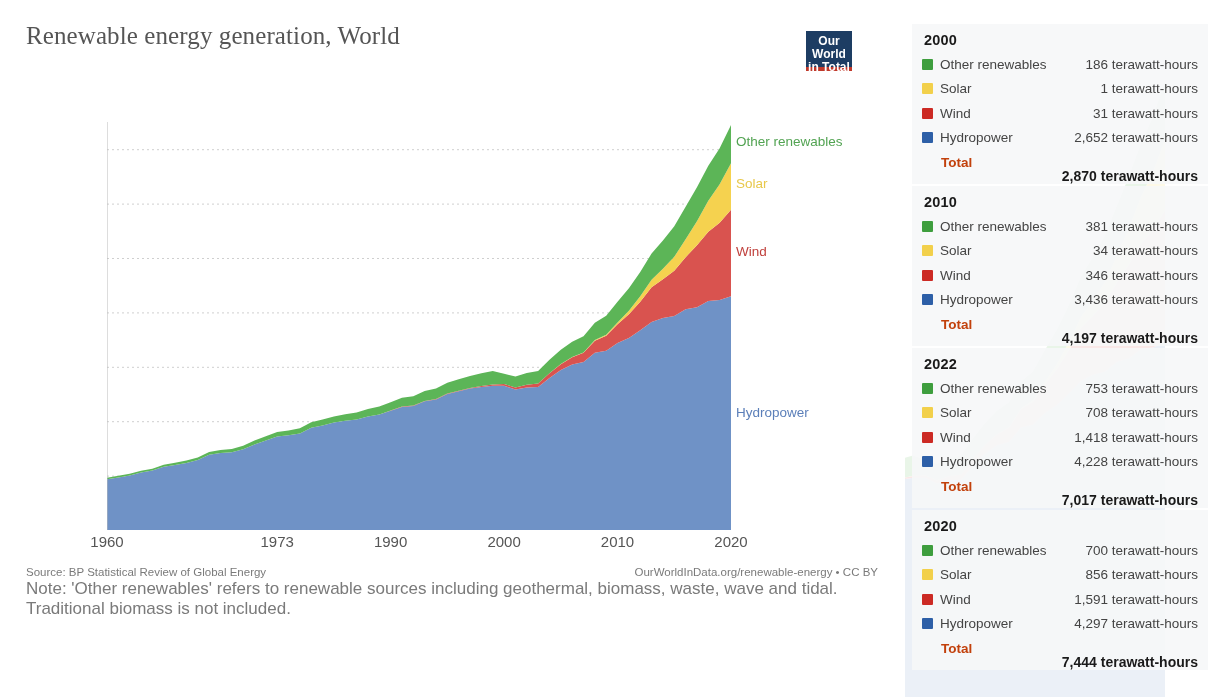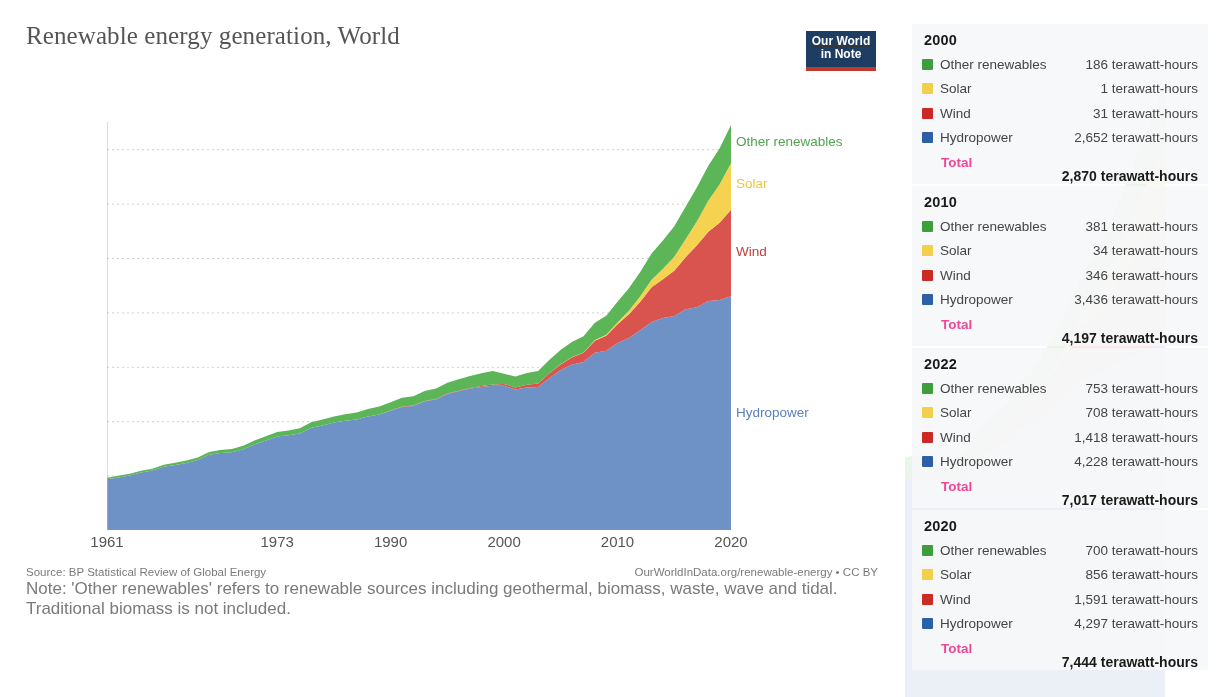--- a/index.html
+++ b/index.html
@@ -14,24 +14,23 @@
   .chart-panel{position:absolute;left:0;top:0;width:900px;height:697px;}
 
   .chart-title{
     position:absolute;left:26px;top:22px;
     font-family:"Liberation Serif", serif;
     font-size:25px;color:#555;letter-spacing:.1px;font-weight:400;
   }
 
   
   .owid-logo{
-    position:absolute;left:806px;top:31px;width:70px;height:40px;
+    position:absolute;left:806px;top:31px;width:46px;height:40px;
     background:#1d3d63;border-bottom:4px solid #c0392b;
     box-sizing:border-box;
-    text-decoration:underline;
   }
   .owid-logo span{
     display:block;color:#fff;font-size:12px;line-height:13px;
     font-family:"Liberation Sans", sans-serif;font-weight:600;
     text-align:center;
   }
   .owid-l1{padding-top:4px;}
 
   
   .plot{position:absolute;left:107px;top:122px;width:624px;height:408px;}
@@ -61,38 +60,38 @@
     padding:8px 10px 9px 10px;box-sizing:border-box;
   }
   .tip-year{
     font-size:14.5px;font-weight:bold;color:#1a1a1a;margin:0 0 4px 2px;
     letter-spacing:.2px;
   }
   .tip-row{display:flex;align-items:center;height:24.5px;}
   .sw{width:11px;height:11px;flex:0 0 11px;margin-right:7px;border-radius:1px;}
   .tip-name{font-size:13.5px;color:#444;flex:0 0 auto;}
   .tip-val{margin-left:auto;font-size:13.5px;color:#444;text-align:right;}
-  .tip-row.total .tip-name{font-weight:bold;color:#ec4899;padding-left:19px;}
+  .tip-row.total .tip-name{font-weight:bold;color:#c2410c;padding-left:19px;}
   .tip-row.total .tip-val{font-weight:bold;color:#1a1a1a;font-size:14px;margin-top:28px;}
 
   
   .ghost{position:absolute;inset:0;overflow:hidden;pointer-events:none;}
 </style>
 </head>
 <body>
 
 <div id="root">
 
   <div class="chart-panel">
 
     <div class="chart-title">Renewable energy generation, World</div>
 
     <div class="owid-logo">
       <span class="owid-l1">Our World</span>
-      <span>in Note</span>
+      <span>in Total</span>
     </div>
 
     <div class="ylabels" id="ylabels"></div>
 
     <div class="plot">
       <svg id="plotsvg" width="624" height="408" viewBox="0 0 624 408">
           <line x1="0" y1="27.69999999999999" x2="624" y2="27.69999999999999" stroke="#cfcfcf" stroke-width="1" stroke-dasharray="2,3"></line>
           <line x1="0" y1="82.09999999999997" x2="624" y2="82.09999999999997" stroke="#cfcfcf" stroke-width="1" stroke-dasharray="2,3"></line>
           <line x1="0" y1="136.5" x2="624" y2="136.5" stroke="#cfcfcf" stroke-width="1" stroke-dasharray="2,3"></line>
           <line x1="0" y1="190.9" x2="624" y2="190.9" stroke="#cfcfcf" stroke-width="1" stroke-dasharray="2,3"></line>
@@ -110,21 +109,21 @@
           <path d="M 0 357.2992 L 11.345454545454546 355.44960000000003 L 22.69090909090909 353.4368 L 34.03636363636363 350.5536 L 45.38181818181818 348.5408 L 56.72727272727273 344.7872 L 68.07272727272726 342.9376 L 79.41818181818181 340.9792 L 90.76363636363637 337.98720000000003 L 102.10909090909091 332.8192 L 113.45454545454545 331.0784 L 124.80000000000001 330.3712 L 136.14545454545453 327.3248 L 147.4909090909091 322.4832 L 158.83636363636361 318.4576 L 170.18181818181816 314.5408 L 181.52727272727273 313.23519999999996 L 192.87272727272727 311.3856 L 204.21818181818182 305.7824 L 215.56363636363636 303.49760000000003 L 226.9090909090909 300.6144 L 238.25454545454545 298.8192 L 249.60000000000002 297.5136 L 260.94545454545454 294.4672 L 272.29090909090905 292.45439999999996 L 283.6363636363636 288.592 L 294.9818181818182 284.62080000000003 L 306.3272727272727 283.5872 L 317.67272727272723 278.9088 L 329.0181818181818 276.9504 L 340.3636363636363 271.6192 L 351.7090909090909 268.7904 L 363.05454545454546 265.9616 L 374.4 264.0576 L 385.74545454545455 262.5344 L 397.09090909090907 262.0448 L 408.43636363636364 265.472 L 419.7818181818182 262.752 L 431.1272727272727 261.6096 L 442.4727272727273 251.328 L 453.8181818181818 242.2432 L 465.1636363636364 235.1712 L 476.5090909090909 230.8736 L 487.8545454545455 218.688 L 499.20000000000005 213.84640000000002 L 510.54545454545456 202.25920000000002 L 521.8909090909091 192.14079999999998 L 533.2363636363636 179.792 L 544.5818181818181 165.15840000000003 L 555.9272727272727 157.1616 L 567.2727272727273 148.7296 L 578.6181818181818 135.18400000000003 L 589.9636363636364 123.32479999999998 L 601.3090909090909 109.83359999999999 L 612.6545454545454 100.85759999999999 L 624 87.69279999999998 L 624 174.2432 L 612.6545454545454 177.9968 L 601.3090909090909 178.9216 L 589.9636363636364 185.17759999999998 L 578.6181818181818 187.35360000000003 L 567.2727272727273 193.93600000000004 L 555.9272727272727 195.8944 L 544.5818181818181 199.9744 L 533.2363636363636 208.2976 L 521.8909090909091 215.9136 L 510.54545454545456 221.0816 L 499.20000000000005 228.8608 L 487.8545454545455 230.7104 L 476.5090909090909 240.1216 L 465.1636363636364 242.40640000000002 L 453.8181818181818 247.90079999999998 L 442.4727272727273 255.952 L 431.1272727272727 265.03679999999997 L 419.7818181818182 265.58079999999995 L 408.43636363636364 267.5392 L 397.09090909090907 263.7312 L 385.74545454545455 263.67679999999996 L 374.4 264.928 L 363.05454545454546 266.6144 L 351.7090909090909 269.28 L 340.3636363636363 272.0544 L 329.0181818181818 277.3856 L 317.67272727272723 279.2896 L 306.3272727272727 283.9136 L 294.9818181818182 284.89279999999997 L 283.6363636363636 288.8096 L 272.29090909090905 292.45439999999996 L 260.94545454545454 294.4672 L 249.60000000000002 297.5136 L 238.25454545454545 298.8192 L 226.9090909090909 300.6144 L 215.56363636363636 303.49760000000003 L 204.21818181818182 305.7824 L 192.87272727272727 311.3856 L 181.52727272727273 313.23519999999996 L 170.18181818181816 314.5408 L 158.83636363636361 318.4576 L 147.4909090909091 322.4832 L 136.14545454545453 327.3248 L 124.80000000000001 330.3712 L 113.45454545454545 331.0784 L 102.10909090909091 332.8192 L 90.76363636363637 337.98720000000003 L 79.41818181818181 340.9792 L 68.07272727272726 342.9376 L 56.72727272727273 344.7872 L 45.38181818181818 348.5408 L 34.03636363636363 350.5536 L 22.69090909090909 353.4368 L 11.345454545454546 355.44960000000003 L 0 357.2992 Z" fill="#d9534f"></path>
           <path d="M 0 357.2992 L 11.345454545454546 355.44960000000003 L 22.69090909090909 353.4368 L 34.03636363636363 350.5536 L 45.38181818181818 348.5408 L 56.72727272727273 344.7872 L 68.07272727272726 342.9376 L 79.41818181818181 340.9792 L 90.76363636363637 337.98720000000003 L 102.10909090909091 332.8192 L 113.45454545454545 331.0784 L 124.80000000000001 330.3712 L 136.14545454545453 327.3248 L 147.4909090909091 322.4832 L 158.83636363636361 318.4576 L 170.18181818181816 314.5408 L 181.52727272727273 313.23519999999996 L 192.87272727272727 311.3856 L 204.21818181818182 305.7824 L 215.56363636363636 303.49760000000003 L 226.9090909090909 300.6144 L 238.25454545454545 298.8192 L 249.60000000000002 297.5136 L 260.94545454545454 294.4672 L 272.29090909090905 292.45439999999996 L 283.6363636363636 288.592 L 294.9818181818182 284.62080000000003 L 306.3272727272727 283.5872 L 317.67272727272723 278.9088 L 329.0181818181818 276.9504 L 340.3636363636363 271.6192 L 351.7090909090909 268.7904 L 363.05454545454546 265.9616 L 374.4 264.0032 L 385.74545454545455 262.48 L 397.09090909090907 261.9904 L 408.43636363636364 265.4176 L 419.7818181818182 262.6432 L 431.1272727272727 261.5008 L 442.4727272727273 251.16479999999999 L 453.8181818181818 242.0256 L 465.1636363636364 234.8992 L 476.5090909090909 230.49280000000002 L 487.8545454545455 218.0352 L 499.20000000000005 212.75840000000002 L 510.54545454545456 200.40959999999998 L 521.8909090909091 188.65920000000003 L 533.2363636363636 174.352 L 544.5818181818181 157.8144 L 555.9272727272727 146.77120000000002 L 567.2727272727273 134.8032 L 578.6181818181818 117.3408 L 589.9636363636364 99.22559999999999 L 601.3090909090909 78.82560000000001 L 612.6545454545454 62.3424 L 624 41.12639999999999 L 624 87.69279999999998 L 612.6545454545454 100.85759999999999 L 601.3090909090909 109.83359999999999 L 589.9636363636364 123.32479999999998 L 578.6181818181818 135.18400000000003 L 567.2727272727273 148.7296 L 555.9272727272727 157.1616 L 544.5818181818181 165.15840000000003 L 533.2363636363636 179.792 L 521.8909090909091 192.14079999999998 L 510.54545454545456 202.25920000000002 L 499.20000000000005 213.84640000000002 L 487.8545454545455 218.688 L 476.5090909090909 230.8736 L 465.1636363636364 235.1712 L 453.8181818181818 242.2432 L 442.4727272727273 251.328 L 431.1272727272727 261.6096 L 419.7818181818182 262.752 L 408.43636363636364 265.472 L 397.09090909090907 262.0448 L 385.74545454545455 262.5344 L 374.4 264.0576 L 363.05454545454546 265.9616 L 351.7090909090909 268.7904 L 340.3636363636363 271.6192 L 329.0181818181818 276.9504 L 317.67272727272723 278.9088 L 306.3272727272727 283.5872 L 294.9818181818182 284.62080000000003 L 283.6363636363636 288.592 L 272.29090909090905 292.45439999999996 L 260.94545454545454 294.4672 L 249.60000000000002 297.5136 L 238.25454545454545 298.8192 L 226.9090909090909 300.6144 L 215.56363636363636 303.49760000000003 L 204.21818181818182 305.7824 L 192.87272727272727 311.3856 L 181.52727272727273 313.23519999999996 L 170.18181818181816 314.5408 L 158.83636363636361 318.4576 L 147.4909090909091 322.4832 L 136.14545454545453 327.3248 L 124.80000000000001 330.3712 L 113.45454545454545 331.0784 L 102.10909090909091 332.8192 L 90.76363636363637 337.98720000000003 L 79.41818181818181 340.9792 L 68.07272727272726 342.9376 L 56.72727272727273 344.7872 L 45.38181818181818 348.5408 L 34.03636363636363 350.5536 L 22.69090909090909 353.4368 L 11.345454545454546 355.44960000000003 L 0 357.2992 Z" fill="#f5d24f"></path>
           <path d="M 0 355.8304 L 11.345454545454546 353.872 L 22.69090909090909 351.7504 L 34.03636363636363 348.7584 L 45.38181818181818 346.6368 L 56.72727272727273 342.72 L 68.07272727272726 340.7072 L 79.41818181818181 338.5856 L 90.76363636363637 335.376 L 102.10909090909091 329.9904 L 113.45454545454545 328.032 L 124.80000000000001 327.0528 L 136.14545454545453 323.7344 L 147.4909090909091 318.62080000000003 L 158.83636363636361 314.2688 L 170.18181818181816 310.0256 L 181.52727272727273 308.3936 L 192.87272727272727 306.2176 L 204.21818181818182 300.288 L 215.56363636363636 297.62239999999997 L 226.9090909090909 294.4128 L 238.25454545454545 292.2368 L 249.60000000000002 290.55039999999997 L 260.94545454545454 287.0688 L 272.29090909090905 284.62080000000003 L 283.6363636363636 280.2688 L 294.9818181818182 275.808 L 306.3272727272727 274.2848 L 317.67272727272723 269.1168 L 329.0181818181818 266.6144 L 340.3636363636363 260.7392 L 351.7090909090909 257.312 L 363.05454545454546 253.8848 L 374.4 251.27360000000002 L 385.74545454545455 249.0976 L 397.09090909090907 251.872 L 408.43636363636364 254.5376 L 419.7818181818182 251.0016 L 431.1272727272727 249.0432 L 442.4727272727273 237.8368 L 453.8181818181818 227.77280000000002 L 465.1636363636364 219.6672 L 476.5090909090909 214.2272 L 487.8545454545455 200.62720000000002 L 499.20000000000005 193.7184 L 510.54545454545456 179.6832 L 521.8909090909091 166.1376 L 533.2363636363636 149.9808 L 544.5818181818181 131.4848 L 555.9272727272727 118.42880000000002 L 567.2727272727273 104.3392 L 578.6181818181818 84.70080000000002 L 589.9636363636364 65.22560000000004 L 601.3090909090909 43.737599999999986 L 612.6545454545454 26.275199999999984 L 624 3.0464000000000055 L 624 41.12639999999999 L 612.6545454545454 62.3424 L 601.3090909090909 78.82560000000001 L 589.9636363636364 99.22559999999999 L 578.6181818181818 117.3408 L 567.2727272727273 134.8032 L 555.9272727272727 146.77120000000002 L 544.5818181818181 157.8144 L 533.2363636363636 174.352 L 521.8909090909091 188.65920000000003 L 510.54545454545456 200.40959999999998 L 499.20000000000005 212.75840000000002 L 487.8545454545455 218.0352 L 476.5090909090909 230.49280000000002 L 465.1636363636364 234.8992 L 453.8181818181818 242.0256 L 442.4727272727273 251.16479999999999 L 431.1272727272727 261.5008 L 419.7818181818182 262.6432 L 408.43636363636364 265.4176 L 397.09090909090907 261.9904 L 385.74545454545455 262.48 L 374.4 264.0032 L 363.05454545454546 265.9616 L 351.7090909090909 268.7904 L 340.3636363636363 271.6192 L 329.0181818181818 276.9504 L 317.67272727272723 278.9088 L 306.3272727272727 283.5872 L 294.9818181818182 284.62080000000003 L 283.6363636363636 288.592 L 272.29090909090905 292.45439999999996 L 260.94545454545454 294.4672 L 249.60000000000002 297.5136 L 238.25454545454545 298.8192 L 226.9090909090909 300.6144 L 215.56363636363636 303.49760000000003 L 204.21818181818182 305.7824 L 192.87272727272727 311.3856 L 181.52727272727273 313.23519999999996 L 170.18181818181816 314.5408 L 158.83636363636361 318.4576 L 147.4909090909091 322.4832 L 136.14545454545453 327.3248 L 124.80000000000001 330.3712 L 113.45454545454545 331.0784 L 102.10909090909091 332.8192 L 90.76363636363637 337.98720000000003 L 79.41818181818181 340.9792 L 68.07272727272726 342.9376 L 56.72727272727273 344.7872 L 45.38181818181818 348.5408 L 34.03636363636363 350.5536 L 22.69090909090909 353.4368 L 11.345454545454546 355.44960000000003 L 0 357.2992 Z" fill="#5cb557"></path>
           <line x1="0" y1="0" x2="0" y2="408" stroke="#bbb" stroke-width="1"></line>
           <line x1="0" y1="408.5" x2="624" y2="408.5" stroke="#999" stroke-width="1"></line>
           <line x1="624.5" y1="3.0464000000000055" x2="624.5" y2="408" stroke="#aaa" stroke-width="1"></line>
         </svg>
     </div>
 
     <div class="xlabels" id="xlabels">
-        <div class="xlabel" style="left: 107px;">1961</div>
+        <div class="xlabel" style="left: 107px;">1960</div>
         <div class="xlabel" style="left: 277.182px;">1973</div>
         <div class="xlabel" style="left: 390.636px;">1990</div>
         <div class="xlabel" style="left: 504.091px;">2000</div>
         <div class="xlabel" style="left: 617.545px;">2010</div>
         <div class="xlabel" style="left: 731px;">2020</div>
       </div>
 
     <div class="series-label" style="left: 736px; top: 134px; color: rgb(82, 163, 82);">Other renewables</div>
     <div class="series-label" style="left: 736px; top: 176px; color: rgb(232, 200, 74);">Solar</div>
     <div class="series-label" style="left: 736px; top: 244px; color: rgb(192, 64, 60);">Wind</div>

